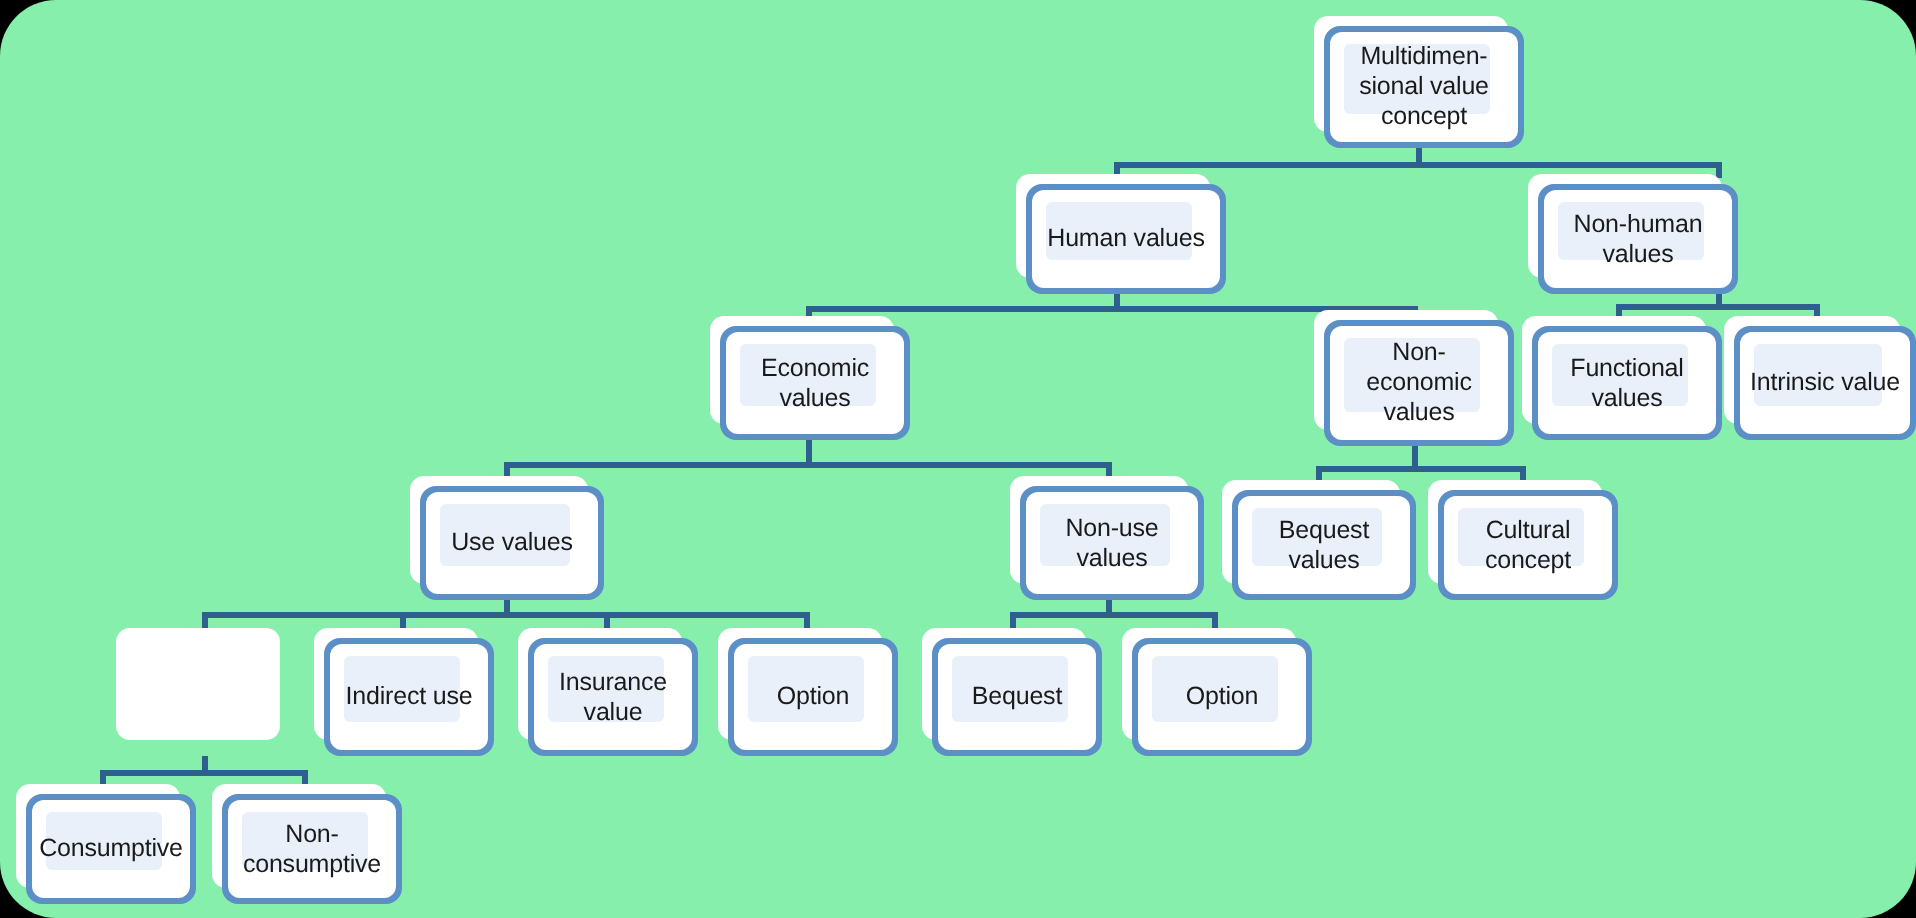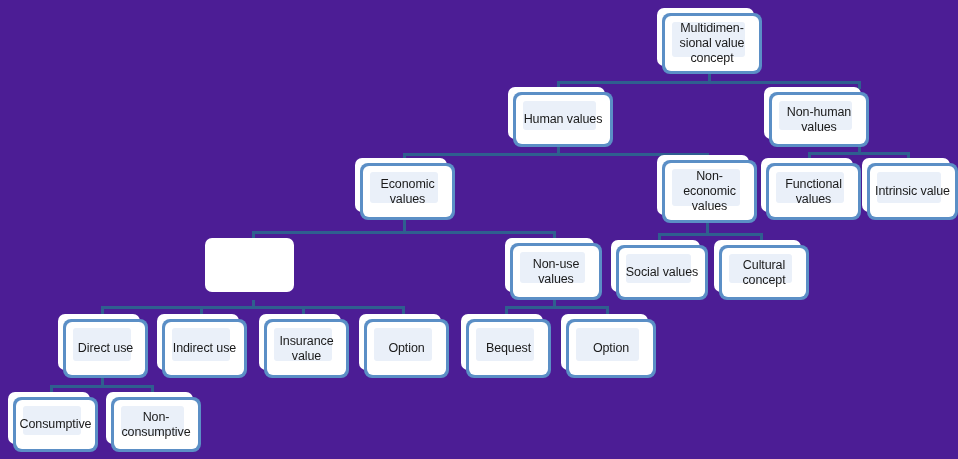--- a/index.html
+++ b/index.html
@@ -4,23 +4,24 @@
 <style>
   html, body {
     margin: 0;
     padding: 0;
     background: #000000;
   }
   #canvas {
     position: relative;
     width: 958px;
     height: 459px;
-    background: #4c1d95;
+    background: #86efac;
     overflow: hidden;
     font-family: "Liberation Sans", sans-serif;
+    border-radius: 28px;
   }
 
   
   .line {
     position: absolute;
     background: #2f5f8f;
   }
   .line-h { height: 3px; }
   .line-v { width: 3px; }
 
@@ -192,58 +193,58 @@
         <div class="sheet"></div>
         <div class="card">
           <div class="mat">
             <div class="plate"></div>
           </div>
           <div class="label">Intrinsic value</div>
         </div>
       </div>
       <div class="node" style="left: 205px; top: 238px; width: 97px; height: 62px;">
         <div class="sheet"></div>
+        <div class="card">
+          <div class="mat">
+            <div class="plate"></div>
+          </div>
+          <div class="label">Use values</div>
+        </div>
       </div>
       <div class="node" style="left: 505px; top: 238px; width: 97px; height: 62px;">
         <div class="sheet"></div>
         <div class="card">
           <div class="mat">
             <div class="plate"></div>
           </div>
           <div class="label">Non-use
 values</div>
         </div>
       </div>
       <div class="node" style="left: 611px; top: 240px; width: 97px; height: 60px;">
         <div class="sheet"></div>
         <div class="card">
           <div class="mat">
             <div class="plate"></div>
           </div>
-          <div class="label">Social values</div>
+          <div class="label">Bequest values</div>
         </div>
       </div>
       <div class="node" style="left: 714px; top: 240px; width: 95px; height: 60px;">
         <div class="sheet"></div>
         <div class="card">
           <div class="mat">
             <div class="plate"></div>
           </div>
           <div class="label">Cultural
 concept</div>
         </div>
       </div>
       <div class="node" style="left: 58px; top: 314px; width: 90px; height: 64px;">
         <div class="sheet"></div>
-        <div class="card">
-          <div class="mat">
-            <div class="plate"></div>
-          </div>
-          <div class="label">Direct use</div>
-        </div>
       </div>
       <div class="node" style="left: 157px; top: 314px; width: 90px; height: 64px;">
         <div class="sheet"></div>
         <div class="card">
           <div class="mat">
             <div class="plate"></div>
           </div>
           <div class="label">Indirect use</div>
         </div>
       </div>

